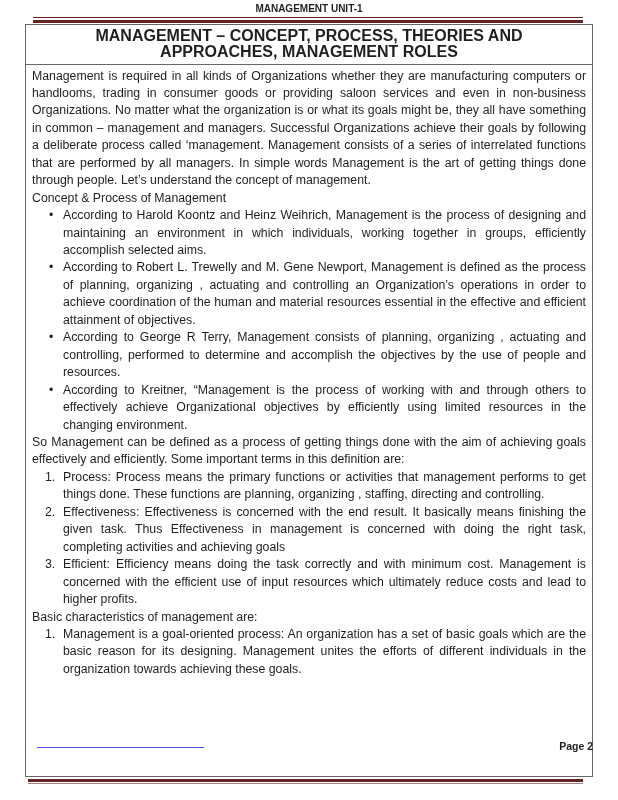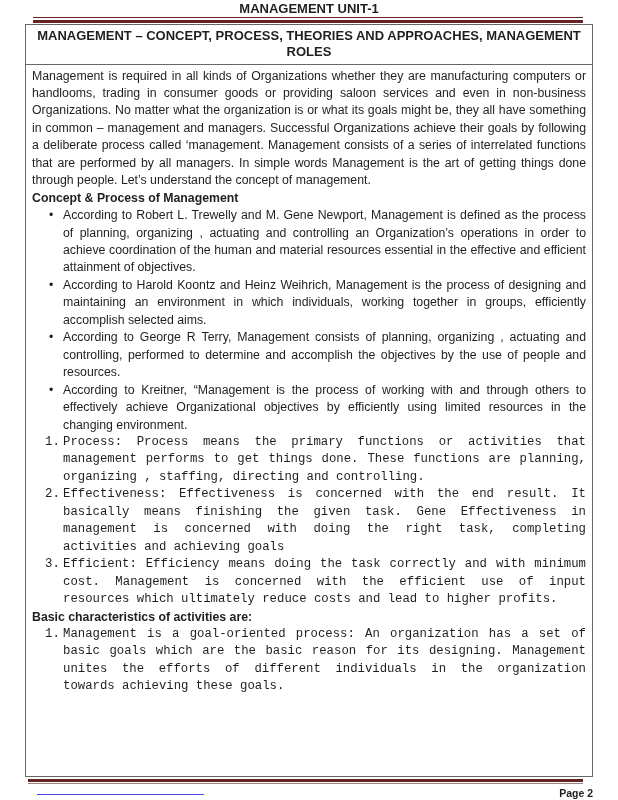--- a/index.html
+++ b/index.html
@@ -10,79 +10,79 @@
     color: #1f1f1f;
     font-family: "Liberation Sans", sans-serif;
     position: relative;
     overflow: hidden;
   }
 
   
   .page-header-title {
     text-align: center;
     font-weight: bold;
-    font-size: 13px;
+    font-size: 10px;
     line-height: 14px;
     padding-top: 2px;
   }
   .header-rule { margin: 1px 35px 0 33px; }
   .header-rule .rule-thin  { border-top: 1.5px solid #632423; }
   .header-rule .rule-thick { margin-top: 1.5px; border-top: 3.5px solid #632423; }
 
   
   .content-box {
     margin: 1px 25px 0 25px;
     border: 1px solid #666666;
     height: 753px;
     overflow: hidden;
     background: #ffffff;
   }
   .doc-title {
     border-bottom: 1px solid #666666;
     text-align: center;
     font-weight: bold;
-    font-size: 13px;
+    font-size: 16px;
     line-height: 16px;
     padding: 3px 10px 4px 10px;
   }
   .doc-body {
     padding: 3px 6px 0 6px;
     font-size: 12.3px;
     line-height: 17.45px;
     text-align: justify;
   }
   .doc-body p { margin: 0; }
-  .bold { font-weight: bold; }
+  .bold { font-weight: normal; }
 
   ul.bullets, ol.numbered { margin: 0; padding: 0; list-style: none; }
   li {
     position: relative;
     padding-left: 31px;
     text-align: justify;
   }
   ul.bullets li::before {
     content: "\2022";
     position: absolute;
     left: 17px; top: 0;
   }
   ol.numbered { counter-reset: itm; }
-  ol.numbered li { counter-increment: itm; font-family: Liberation Mono, monospace; }
+  ol.numbered li { counter-increment: itm; }
   ol.numbered li::before {
     content: counter(itm) ".";
     position: absolute;
     left: 13px; top: 0;
   }
 
   
   .bottom-rule { margin: 2px 35px 0 28px; }
   .bottom-rule .rule-thick { border-top: 3.5px solid #632423; }
   .bottom-rule .rule-thin  { margin-top: 1px; border-top: 1.5px solid #a08080; }
 
   
-  .page-footer { position: absolute; left: 0; right: 0; top: 787px; height: 13px; }
+  .page-footer { position: absolute; left: 0; right: 0; top: 740px; height: 13px; }
   .footer-blue-line {
     position: absolute;
     left: 37px; top: 7px;
     width: 167px;
     border-top: 1.5px solid #4a4ae0;
   }
   .page-number {
     position: absolute;
     right: 25px; top: 0;
     font-weight: bold;
@@ -110,36 +110,37 @@
     </div>
 
     <div class="doc-body">
 
       <p>Management is required in all kinds of Organizations whether they are manufacturing computers or handlooms, trading in consumer goods or providing saloon services and even in non-business Organizations. No matter what the organization is or what its goals might be, they all have something in common – management and managers. Successful Organizations achieve their goals by following a deliberate process called ‘management. Management consists of a series of interrelated functions that are performed by all managers. In simple words Management is the art of getting things done through people. Let’s understand the concept of management.</p>
 
       <p class="bold">Concept &amp; Process of Management</p>
 
 
       <ul class="bullets">
+        <li>According to Harold Koontz and Heinz Weihrich, Management is the process of designing and maintaining an environment in which individuals, working together in groups, efficiently accomplish selected aims.</li>
         <li>According to Robert L. Trewelly and M. Gene Newport, Management is defined as the process of planning, organizing , actuating and controlling an Organization’s operations in order to achieve coordination of the human and material resources essential in the effective and efficient attainment of objectives.</li>
-        <li>According to Harold Koontz and Heinz Weihrich, Management is the process of designing and maintaining an environment in which individuals, working together in groups, efficiently accomplish selected aims.</li>
         <li>According to George R Terry, Management consists of planning, organizing , actuating and controlling, performed to determine and accomplish the objectives by the use of people and resources.</li>
         <li>According to Kreitner, “Management is the process of working with and through others to effectively achieve Organizational objectives by efficiently using limited resources in the changing environment.</li>
       </ul>
 
+      <p>So Management can be defined as a process of getting things done with the aim of achieving goals effectively and efficiently. Some important terms in this definition are:</p>
 
       <ol class="numbered">
         <li>Process: Process means the primary functions or activities that management performs to get things done. These functions are planning, organizing , staffing, directing and controlling.</li>
-        <li>Effectiveness: Effectiveness is concerned with the end result. It basically means finishing the given task. Gene Effectiveness in management is concerned with doing the right task, completing activities and achieving goals</li>
+        <li>Effectiveness: Effectiveness is concerned with the end result. It basically means finishing the given task. Thus Effectiveness in management is concerned with doing the right task, completing activities and achieving goals</li>
         <li>Efficient: Efficiency means doing the task correctly and with minimum cost. Management is concerned with the efficient use of input resources which ultimately reduce costs and lead to higher profits.</li>
       </ol>
 
 
 
-      <p class="bold">Basic characteristics of activities are:</p>
+      <p class="bold">Basic characteristics of management are:</p>
 
       <ol class="numbered">
         <li>Management is a goal-oriented process: An organization has a set of basic goals which are the basic reason for its designing. Management unites the efforts of different individuals in the organization towards achieving these goals.</li>
       </ol>
 
     </div>
   </div>
 
   <div class="bottom-rule">
     <div class="rule-thick"></div>

